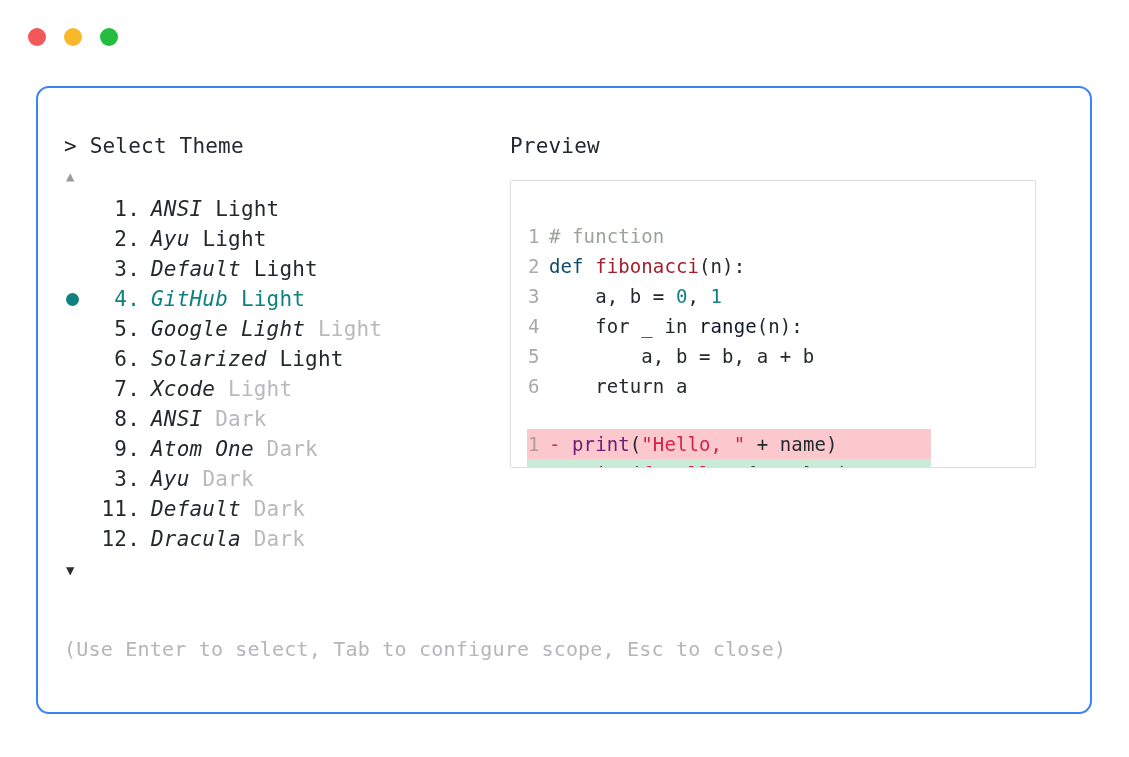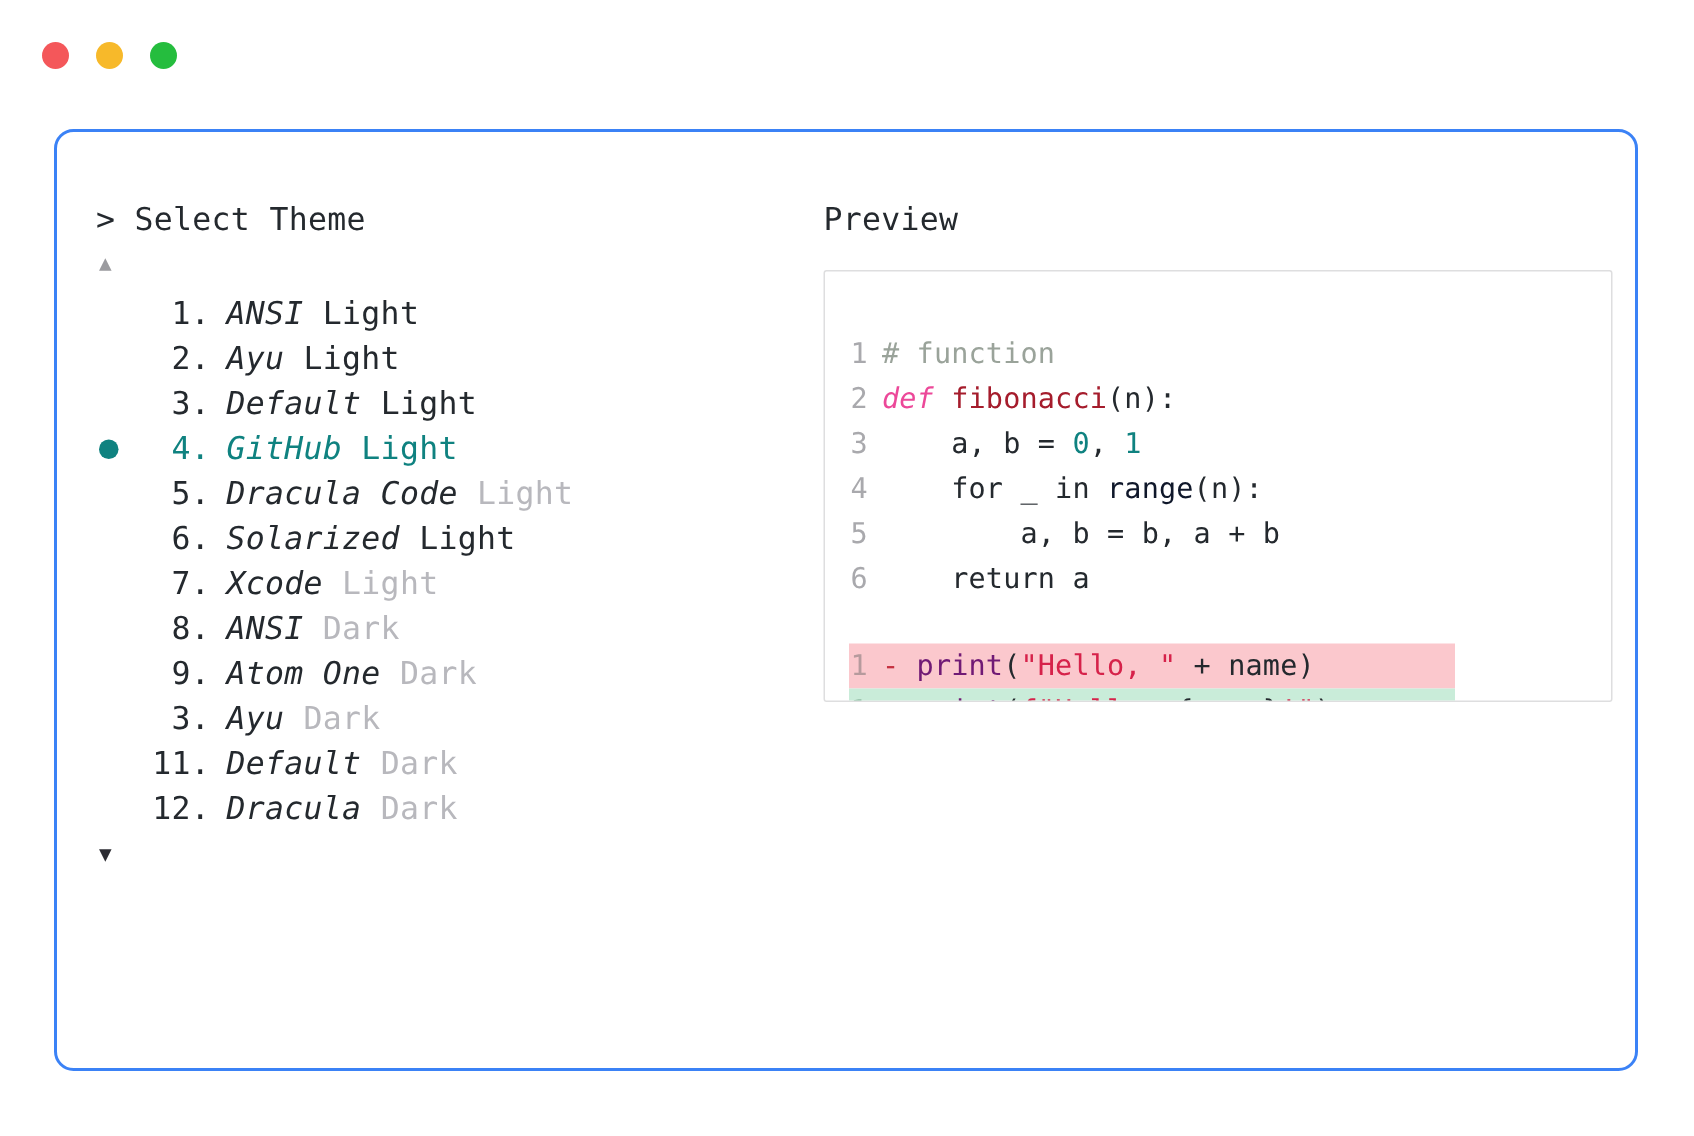--- a/index.html
+++ b/index.html
@@ -125,21 +125,21 @@
     font-size: 20px;
     line-height: 28px;
     color: #b5b5ba;
     letter-spacing: 0.2px;
     white-space: pre;
   }
 
   
   .right-col {
     position: absolute;
-    left: 511px;
+    left: 472px;
     top: 44px;
     width: 532px;
   }
   .preview-label {
     font-size: 21px;
     line-height: 28px;
     color: #24292e;
     letter-spacing: 0.2px;
     white-space: pre;
   }
@@ -192,21 +192,21 @@
   }
   .diff-del { background: #fbc8cd; }
   .diff-add { background: #c9ecd9; }
   .diff-line .ln { color: #b69a9d; }
   .diff-add .ln  { color: #93bda6; }
   .diff-sign-del { color: #c5303f; padding-left: 11px; }
   .diff-sign-add { color: #1f8a4c; padding-left: 11px; }
 
   
   .t-comment { color: #9aa39a; }
-  .t-kw      { color: #ec4899; font-style: italic; }
+  .t-kw      { color: #0c4a6e; }
   .t-fn      { color: #a51c2c; }
   .t-plain   { color: #24292e; }
   .t-num     { color: #0f8280; }
   .t-builtin { color: #0f172a; }
   .t-str     { color: #d6224a; }
   .t-call    { color: #701a75; }
 </style>
 </head>
 <body>
 
@@ -220,32 +220,33 @@
   <div class="pane">
 
     <div class="left-col">
       <div class="prompt">&gt; Select Theme</div>
       <div class="arrow arrow-up">▲</div>
       <div class="theme-list" id="theme-list">
           <div class="theme-row"><span class="bullet-cell"></span><span class="idx">1.</span><span class="nm">ANSI </span><span class="variant">Light</span></div>
           <div class="theme-row"><span class="bullet-cell"></span><span class="idx">2.</span><span class="nm">Ayu </span><span class="variant">Light</span></div>
           <div class="theme-row"><span class="bullet-cell"></span><span class="idx">3.</span><span class="nm">Default </span><span class="variant">Light</span></div>
           <div class="theme-row selected"><span class="bullet-cell"><span class="bullet"></span></span><span class="idx">4.</span><span class="nm">GitHub </span><span class="variant">Light</span></div>
-          <div class="theme-row"><span class="bullet-cell"></span><span class="idx">5.</span><span class="nm">Dracula Code </span><span class="variant muted">Light</span></div>
+          <div class="theme-row"><span class="bullet-cell"></span><span class="idx">5.</span><span class="nm">Google Light </span><span class="variant muted">Light</span></div>
           <div class="theme-row"><span class="bullet-cell"></span><span class="idx">6.</span><span class="nm">Solarized </span><span class="variant">Light</span></div>
           <div class="theme-row"><span class="bullet-cell"></span><span class="idx">7.</span><span class="nm">Xcode </span><span class="variant muted">Light</span></div>
           <div class="theme-row"><span class="bullet-cell"></span><span class="idx">8.</span><span class="nm">ANSI </span><span class="variant muted">Dark</span></div>
           <div class="theme-row"><span class="bullet-cell"></span><span class="idx">9.</span><span class="nm">Atom One </span><span class="variant muted">Dark</span></div>
           <div class="theme-row"><span class="bullet-cell"></span><span class="idx">3.</span><span class="nm">Ayu </span><span class="variant muted">Dark</span></div>
           <div class="theme-row"><span class="bullet-cell"></span><span class="idx">11.</span><span class="nm">Default </span><span class="variant muted">Dark</span></div>
           <div class="theme-row"><span class="bullet-cell"></span><span class="idx">12.</span><span class="nm">Dracula </span><span class="variant muted">Dark</span></div>
         </div>
       <div class="arrow arrow-down">▼</div>
     </div>
 
+    <div class="footer-hint">(Use Enter to select, Tab to configure scope, Esc to close)</div>
 
     <div class="right-col">
       <div class="preview-label">Preview</div>
       <div class="preview-box">
         <div class="code" id="code-block"><div class="code-line"><span class="ln">1</span><span class="code-body"><span class="t-comment"># function</span></span></div><div class="code-line"><span class="ln">2</span><span class="code-body"><span class="t-kw">def </span><span class="t-fn">fibonacci</span><span class="t-plain">(n):</span></span></div><div class="code-line"><span class="ln">3</span><span class="code-body"><span class="t-plain">    a, b = </span><span class="t-num">0</span><span class="t-plain">, </span><span class="t-num">1</span></span></div><div class="code-line"><span class="ln">4</span><span class="code-body"><span class="t-plain">    for _ in </span><span class="t-builtin">range</span><span class="t-plain">(n):</span></span></div><div class="code-line"><span class="ln">5</span><span class="code-body"><span class="t-plain">        a, b = b, a + b</span></span></div><div class="code-line"><span class="ln">6</span><span class="code-body"><span class="t-plain">    return a</span></span></div><div class="gap-line"></div><div class="diff-line diff-del"><span class="ln">1</span><span class="diff-sign-del">- </span><span><span class="t-call">print</span><span class="t-plain">(</span><span class="t-str">"Hello, "</span><span class="t-plain"> + name)</span></span></div><div class="diff-line diff-add"><span class="ln">1</span><span class="diff-sign-add">+ </span><span><span class="t-call">print</span><span class="t-plain">(</span><span class="t-str">f"Hello, </span><span class="t-plain">{name}</span><span class="t-str">!"</span><span class="t-plain">)</span></span></div></div>
       </div>
     </div>
 
   </div>
 </div>

